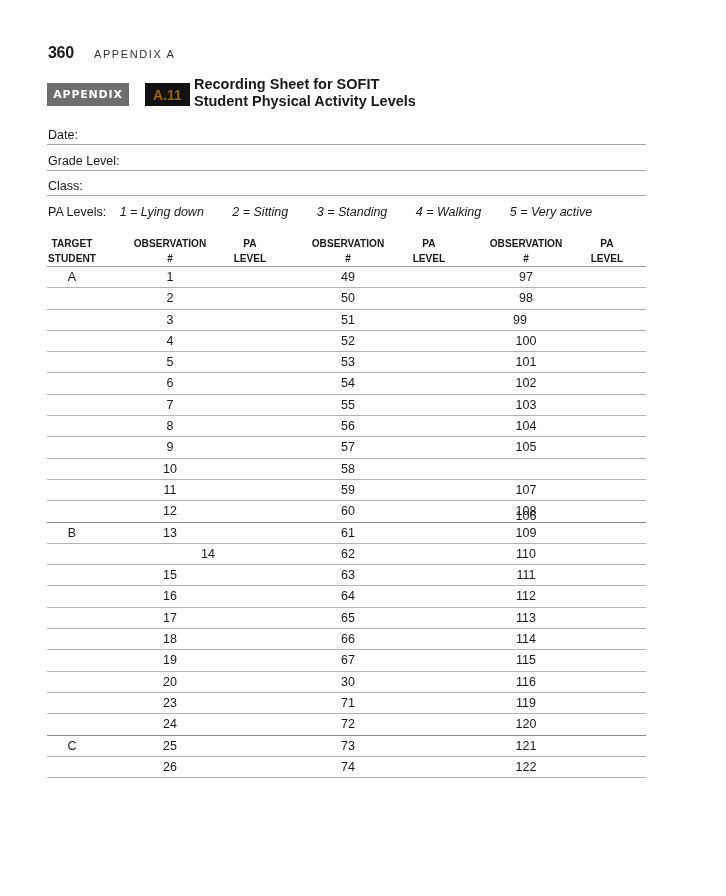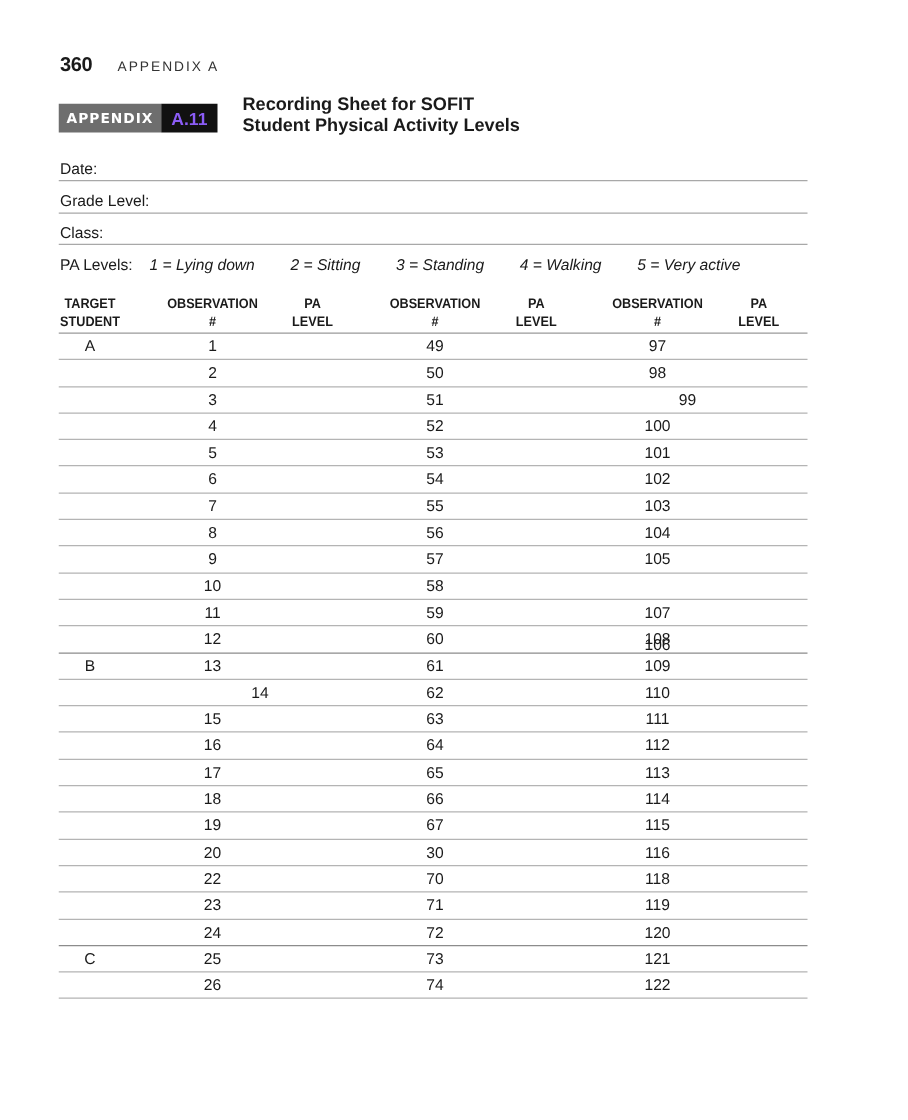--- a/index.html
+++ b/index.html
@@ -4,22 +4,22 @@
 <style>
   html, body { margin:0; padding:0; background:#fff; }
   body { width:726px; height:896px; position:relative; overflow:hidden;
          font-family:"Liberation Sans", sans-serif; color:#1a1a1a; }
   .running-head { position:absolute; left:48px; top:44px; font-size:15px; }
   .running-head .pg { font-weight:bold; font-size:16px; letter-spacing:-0.3px; }
   .running-head .sec { font-size:11px; letter-spacing:1.6px; margin-left:16px; color:#333; }
   .badge { position:absolute; left:47px; top:83px; height:23px; display:flex; }
   .badge .lbl { background:#6e6e6e; color:#fff; font-weight:bold; font-size:11px; letter-spacing:0.8px;
                 width:82px; display:flex; align-items:center; justify-content:center; font-family:"DejaVu Sans", sans-serif; }
-  .badge .num { background:#111; color:#8b5cf6; font-weight:bold; font-size:14px;
-                width:45px; display:flex; align-items:center; justify-content:center; }
+  .badge .num { background:#111; color:#a16207; font-weight:bold; font-size:14px;
+                width:45px; display:flex; align-items:center; justify-content:center;margin-left:16px; }
   .title { position:absolute; left:194px; top:76px; font-weight:bold; font-size:14.5px; line-height:17px; color:#1a1a1a; }
   .field { position:absolute; left:47px; width:599px; height:20px; border-bottom:1px solid #a8a8a8; font-size:12.5px; }
   .field span { position:absolute; left:1px; bottom:2px; }
   .legend { position:absolute; left:48px; top:205px; font-size:12.5px; white-space:nowrap; }
   .legend .it { font-style:italic; }
   .tbl { position:absolute; left:47px; top:236px; width:599px; }
   .thead { position:relative; height:30px; border-bottom:1px solid #9a9a9a; }
   .th { position:absolute; top:0; font-weight:bold; font-size:11px; text-align:center; line-height:15px;
         font-family:"Liberation Sans", sans-serif; transform:scaleX(0.92); transform-origin:center top; }
   .row { position:relative; height:20.3px; border-bottom:1px solid #b4b4b4; font-size:12.5px; }
@@ -112,21 +112,21 @@
         <div class="cell" style="left: 352px; width: 60px;"></div>
         <div class="cell" style="left: 434px; width: 90px;">98</div>
         <div class="cell" style="left: 530px; width: 60px;"></div>
       </div>
       <div class="row">
         <div class="cell" style="left: -5px; width: 60px;"></div>
         <div class="cell" style="left: 78px; width: 90px;">3</div>
         <div class="cell" style="left: 173px; width: 60px;"></div>
         <div class="cell" style="left: 256px; width: 90px;">51</div>
         <div class="cell" style="left: 352px; width: 60px;"></div>
-        <div class="cell" style="left: 458px; width: 90px;">99</div>
+        <div class="cell" style="left: 428px; width: 90px;">99</div>
         <div class="cell" style="left: 530px; width: 60px;"></div>
       </div>
       <div class="row">
         <div class="cell" style="left: -5px; width: 60px;"></div>
         <div class="cell" style="left: 78px; width: 90px;">4</div>
         <div class="cell" style="left: 173px; width: 60px;"></div>
         <div class="cell" style="left: 256px; width: 90px;">52</div>
         <div class="cell" style="left: 352px; width: 60px;"></div>
         <div class="cell" style="left: 434px; width: 90px;">100</div>
         <div class="cell" style="left: 530px; width: 60px;"></div>
@@ -270,29 +270,20 @@
         <div class="cell" style="left: -5px; width: 60px;"></div>
         <div class="cell" style="left: 78px; width: 90px;">20</div>
         <div class="cell" style="left: 173px; width: 60px;"></div>
         <div class="cell" style="left: 256px; width: 90px;">30</div>
         <div class="cell" style="left: 352px; width: 60px;"></div>
         <div class="cell" style="left: 434px; width: 90px;">116</div>
         <div class="cell" style="left: 530px; width: 60px;"></div>
       </div>
       <div class="row">
         <div class="cell" style="left: -5px; width: 60px;"></div>
-        <div class="cell" style="left: 78px; width: 90px;">22</div>
-        <div class="cell" style="left: 173px; width: 60px;"></div>
-        <div class="cell" style="left: 256px; width: 90px;">70</div>
-        <div class="cell" style="left: 352px; width: 60px;"></div>
-        <div class="cell" style="left: 434px; width: 90px;">118</div>
-        <div class="cell" style="left: 530px; width: 60px;"></div>
-      </div>
-      <div class="row">
-        <div class="cell" style="left: -5px; width: 60px;"></div>
         <div class="cell" style="left: 78px; width: 90px;">23</div>
         <div class="cell" style="left: 173px; width: 60px;"></div>
         <div class="cell" style="left: 256px; width: 90px;">71</div>
         <div class="cell" style="left: 352px; width: 60px;"></div>
         <div class="cell" style="left: 434px; width: 90px;">119</div>
         <div class="cell" style="left: 530px; width: 60px;"></div>
       </div>
       <div class="row grp">
         <div class="cell" style="left: -5px; width: 60px;"></div>
         <div class="cell" style="left: 78px; width: 90px;">24</div>

